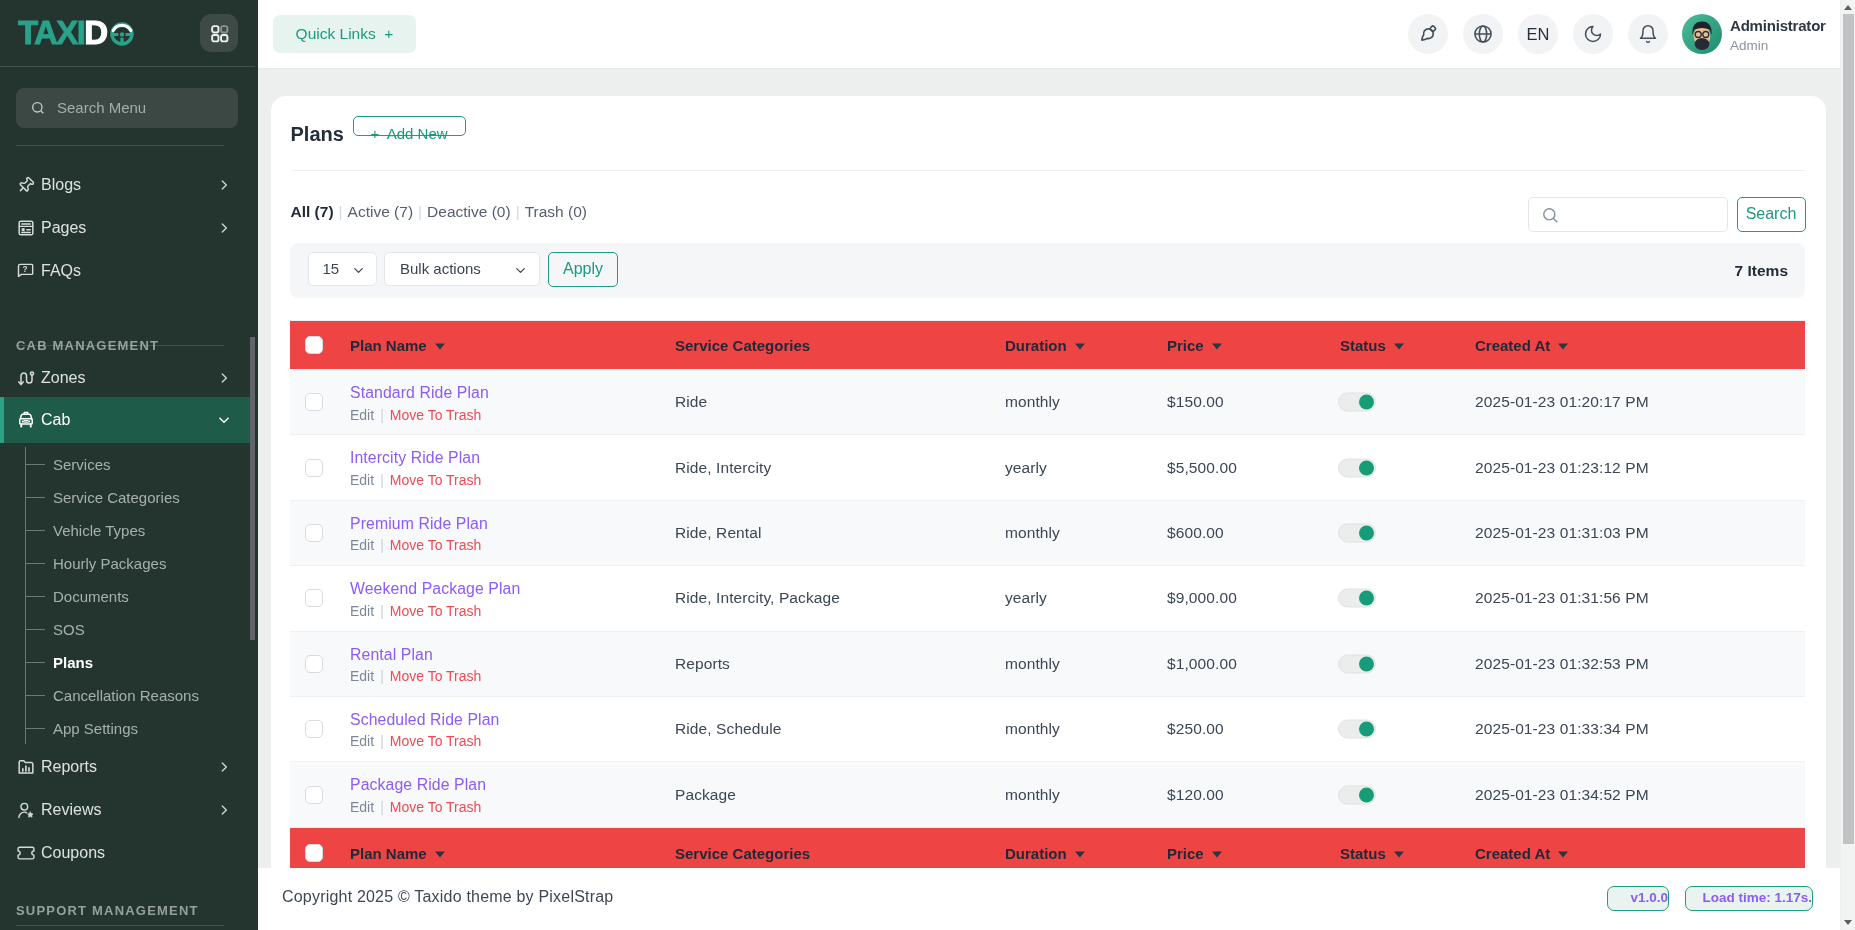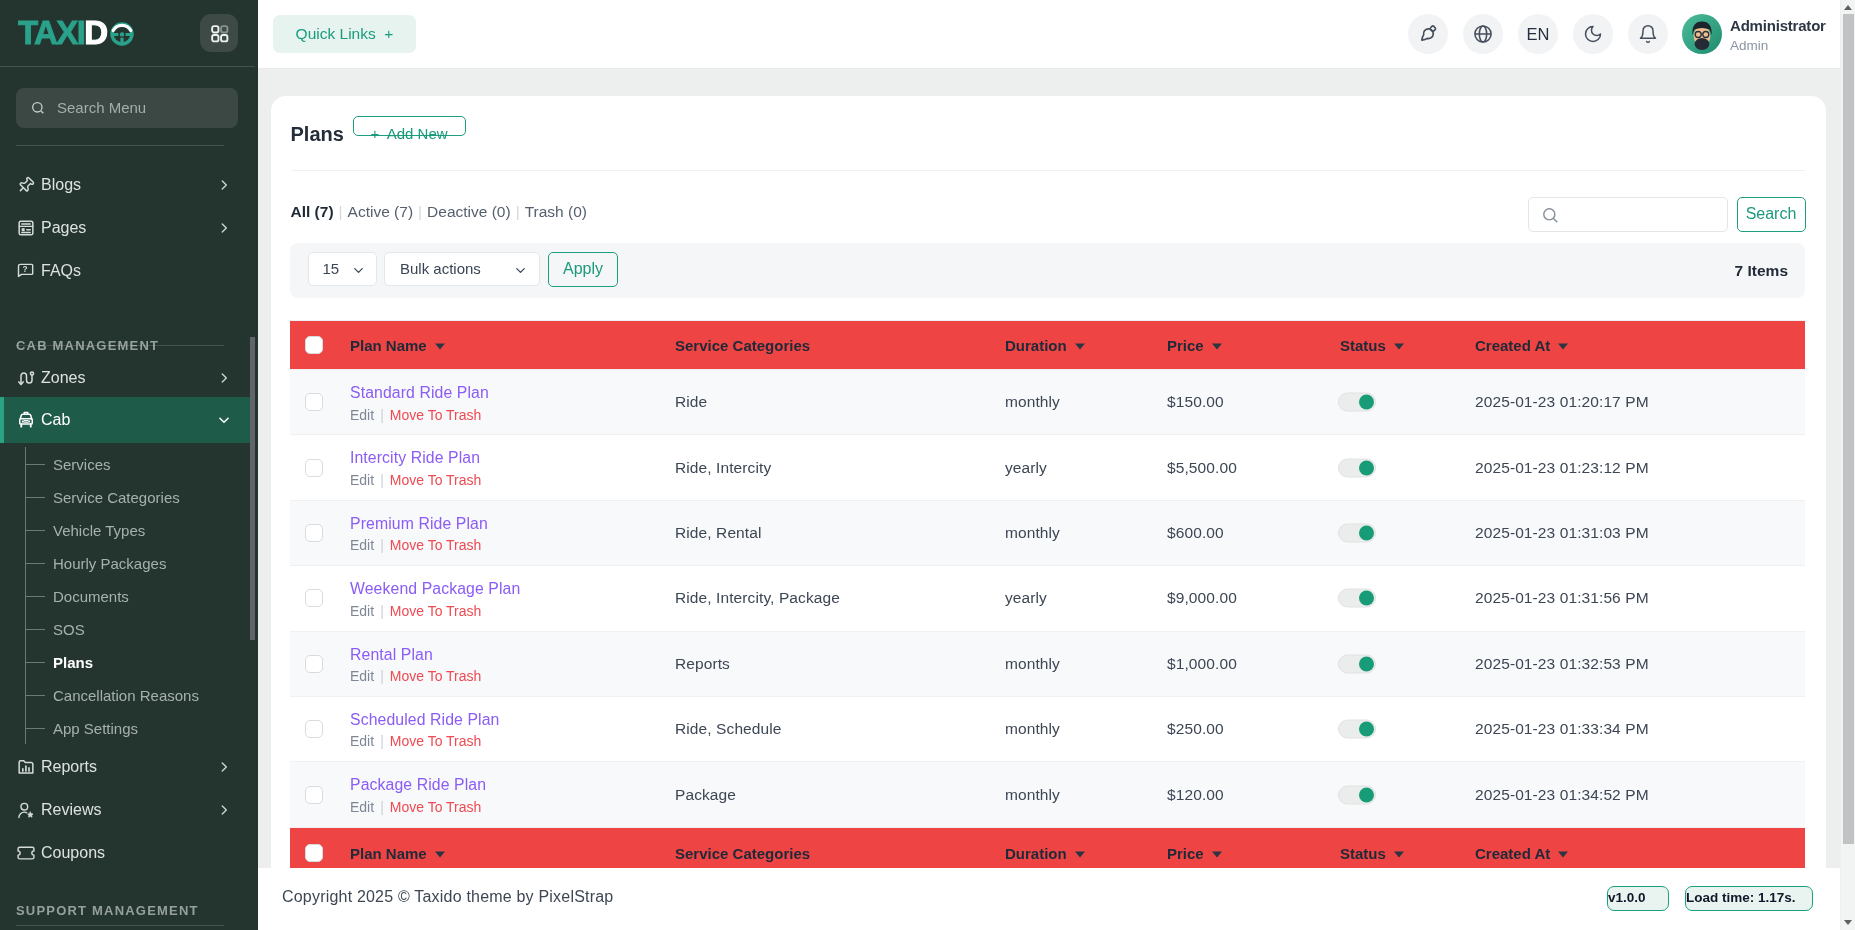--- a/index.html
+++ b/index.html
@@ -63,21 +63,21 @@
   .pn { position:absolute; left:60px; top:14px; font-size:15.8px; letter-spacing:0.1px; color:#8b5cf6; white-space:nowrap; }
   .acts { position:absolute; left:60px; top:36.5px; font-size:14px; color:#7d8795; white-space:nowrap; }
   .acts .sep { color:#ccd1d7; padding:0 6px; }
   .acts .trash { color:#ee4a52; }
   .cell { position:absolute; top:50%; transform:translateY(-50%); font-size:15.5px; letter-spacing:0.1px; color:#3c4654; white-space:nowrap; }
   .toggle { position:absolute; left:1048px; top:50%; transform:translateY(-50%); width:38px; height:19px; background:#ebedec; border:1px solid #e0e3e2; border-radius:10px; }
   .toggle i { position:absolute; right:1.5px; top:1px; width:15px; height:15px; background:#189c77; border-radius:50%; }
   
   #footer { position:absolute; left:255px; top:868px; width:1585px; height:62px; background:#fff; z-index:4; }
   #copy { position:absolute; left:27px; top:20px; font-size:16px; letter-spacing:0.2px; color:#3d4754; }
-  .badge { position:absolute; top:18px; height:25px; border:1.5px solid #1a9f7f; border-radius:7px; background:#e9f4f0; color:#0f172a; font-size:13.5px; font-weight:bold; text-align:left; line-height:22px; }
+  .badge { position:absolute; top:18px; height:25px; border:1.5px solid #1a9f7f; border-radius:7px; background:#e9f4f0; color:#8b5cf6; font-size:13.5px; font-weight:bold; text-align:right; line-height:22px; }
   #bver { left:1352px; width:62px; }
   #bload { left:1430px; width:128px; }
   
   #sbar { position:absolute; left:1841px; top:0; width:14px; height:930px; background:#f2f3f3; z-index:9; }
   #sbthumb2 { position:absolute; left:2px; top:13.5px; width:11px; height:830px; background:#c1c2c4; }
   .arr { position:absolute; left:50%; transform:translateX(-50%); width:0; height:0; border-left:4px solid transparent; border-right:4px solid transparent; }
   #arrup { top:5px; border-bottom:5px solid #5b6064; }
   #arrdn { bottom:5px; border-top:5px solid #5b6064; }
 </style>
 </head>

